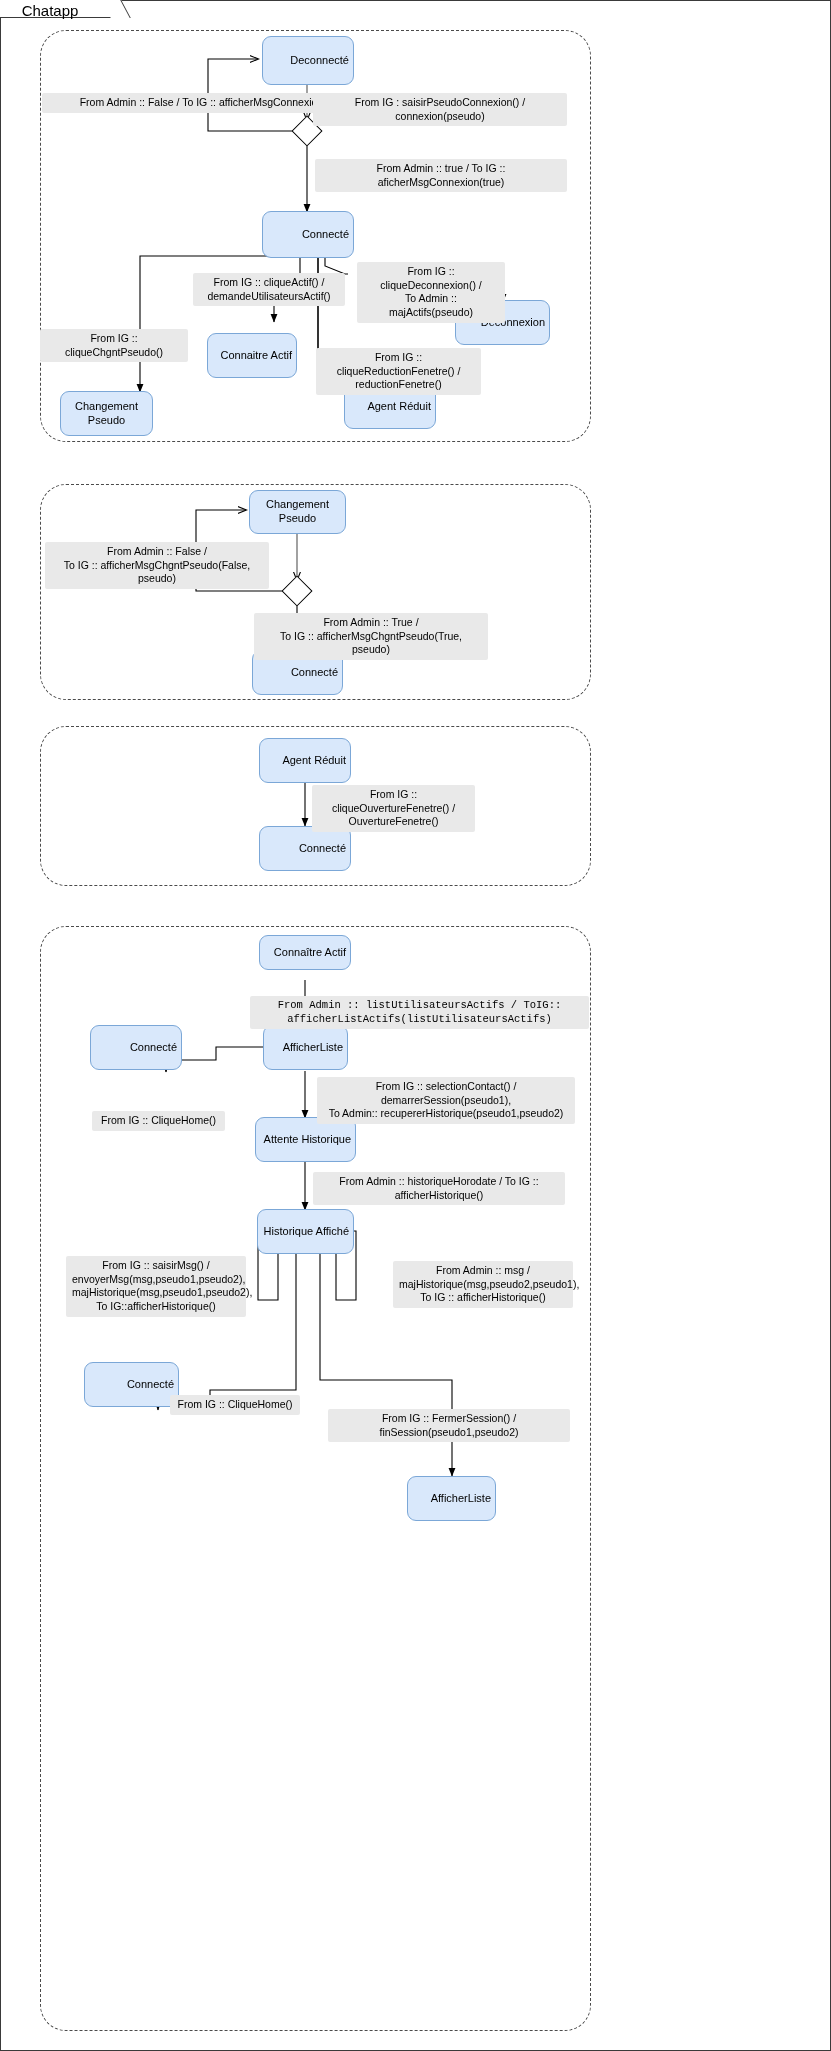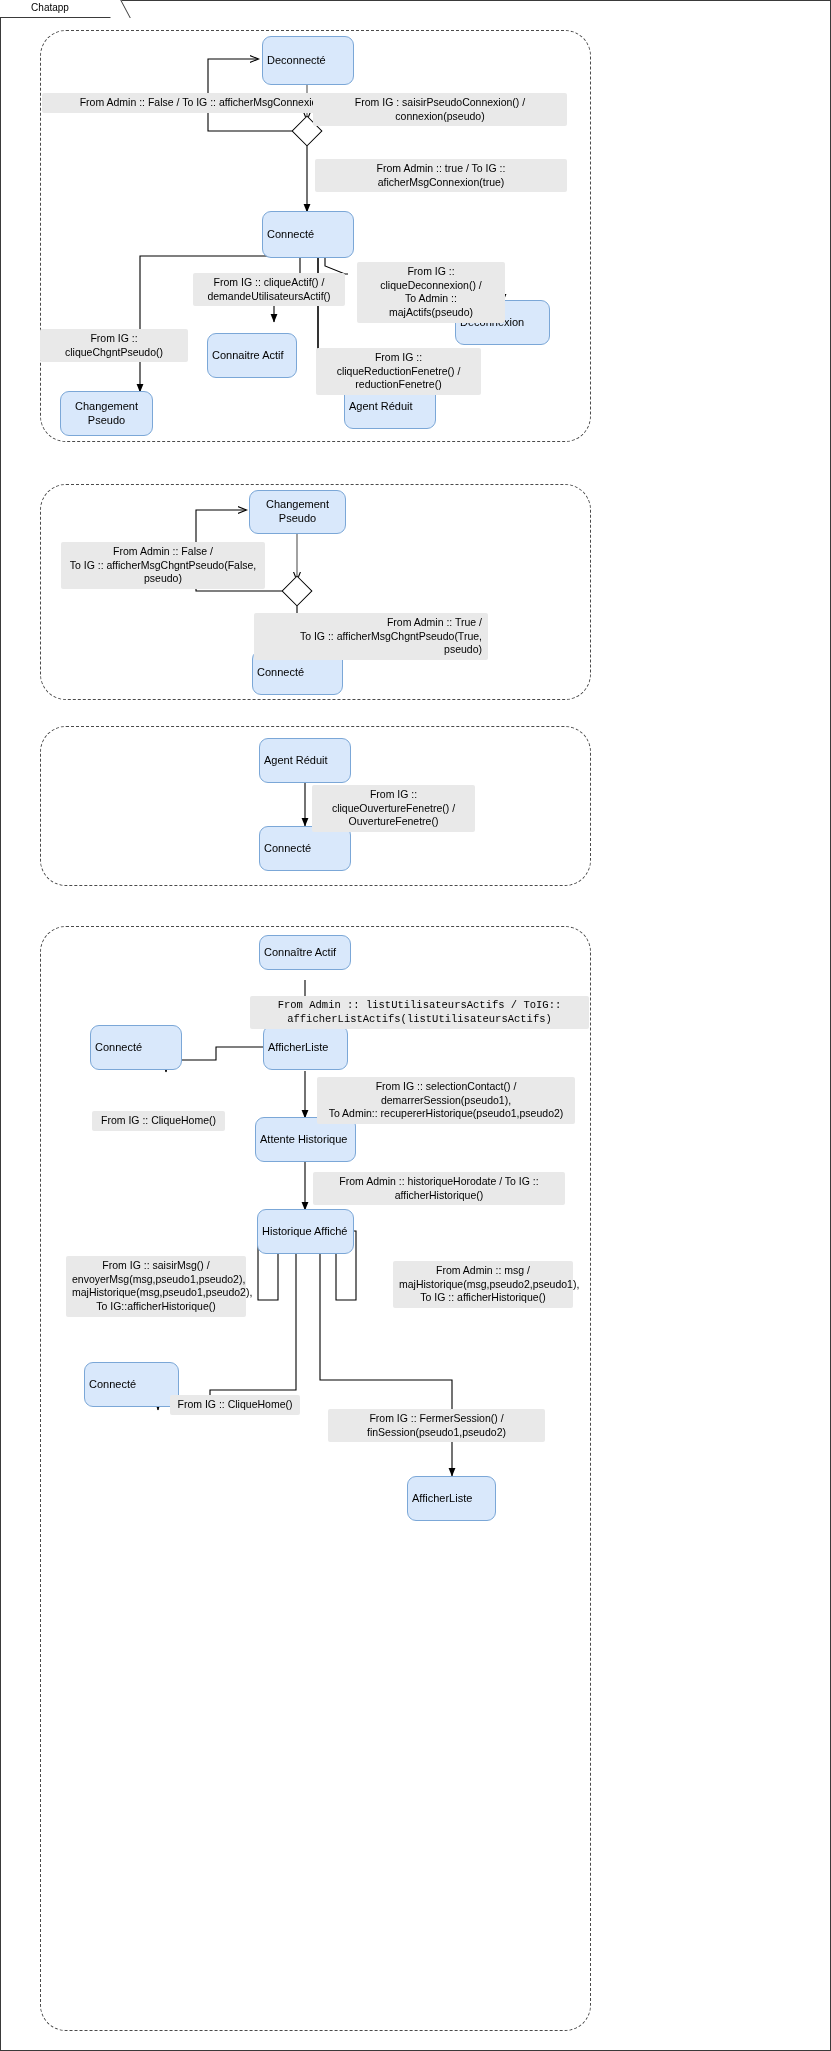--- a/index.html
+++ b/index.html
@@ -5,28 +5,28 @@
   html,body{margin:0;padding:0;background:#ffffff;}
   body{font-family:"Liberation Sans","DejaVu Sans",sans-serif;}
   #page{position:relative;width:831px;height:2051px;background:#fff;overflow:hidden;}
 
   
   .frame{position:absolute;left:0;top:0;width:831px;height:2051px;border:1px solid #3a3a3a;box-sizing:border-box;}
   .tab{position:absolute;left:0;top:0;width:118px;height:18px;border:1px solid #3a3a3a;border-left:none;border-top:none;
        background:#fff;box-sizing:border-box;}
   .tab-skew{position:absolute;left:106px;top:0;width:20px;height:18px;background:#fff;
        border-right:1px solid #3a3a3a;transform:skewX(28deg);box-sizing:border-box;}
-  .tab-label{position:absolute;left:0;top:2px;width:100px;text-align:center;font-size:10px;color:#000;}
+  .tab-label{position:absolute;left:0;top:2px;width:100px;text-align:center;font-size:15px;color:#000;}
 
   
   .region{position:absolute;border:1.6px dashed #4a4a4a;border-radius:26px;box-sizing:border-box;background:transparent;}
 
   
   .state{position:absolute;background:#d9e8fb;border:1px solid #7ba7d7;border-radius:9px;
-         display:flex;align-items:center;justify-content:flex-start;text-align:center;
+         display:flex;align-items:center;justify-content:flex-end;text-align:center;
          font-size:11px;color:#000;line-height:1.25;box-sizing:border-box;padding:2px 4px;}
 
   
   .lbl{position:absolute;background:#e9e9e9;color:#000;font-size:10.5px;line-height:1.3;
        padding:3px 6px;border-radius:2px;box-sizing:border-box;text-align:center;white-space:pre-line;}
 
   
   .diamond{position:absolute;width:22px;height:22px;background:#fff;border:1px solid #000;
            transform:rotate(45deg);box-sizing:border-box;}
 
@@ -132,23 +132,23 @@
 reductionFenetre()</div>
 
   <div class="state" style="left:249px;top:490px;width:97px;height:44px;">
     <span>Changement Pseudo</span>
   </div>
   <div class="diamond" style="left:286px;top:580px;"></div>
   <div class="state" style="left:252px;top:650px;width:91px;height:45px;">
     <span>Connecté</span>
   </div>
 
-  <div class="lbl" style="left:61px;top:542px;width:204px;">From Admin :: False /
+  <div class="lbl" style="left:45px;top:542px;width:224px;">From Admin :: False /
 To IG :: afficherMsgChgntPseudo(False, pseudo)</div>
-  <div class="lbl" style="left:254px;top:613px;width:234px;text-align:right;">From Admin :: True /
+  <div class="lbl" style="left:254px;top:613px;width:234px;">From Admin :: True /
 To IG :: afficherMsgChgntPseudo(True, pseudo)</div>
 
   <div class="state" style="left:259px;top:738px;width:92px;height:45px;">
     <span>Agent Réduit</span>
   </div>
   <div class="state" style="left:259px;top:826px;width:92px;height:45px;">
     <span>Connecté</span>
   </div>
   <div class="lbl" style="left:312px;top:785px;width:163px;">From IG :: cliqueOuvertureFenetre() /
 OuvertureFenetre()</div>
@@ -181,15 +181,15 @@
   <div class="lbl" style="left:92px;top:1111px;width:133px;">From IG :: CliqueHome()</div>
   <div class="lbl" style="left:313px;top:1172px;width:252px;">From Admin :: historiqueHorodate / To IG :: afficherHistorique()</div>
   <div class="lbl" style="left:66px;top:1256px;width:180px;">From IG :: saisirMsg() /
 envoyerMsg(msg,pseudo1,pseudo2),
 majHistorique(msg,pseudo1,pseudo2),
 To IG::afficherHistorique()</div>
   <div class="lbl" style="left:393px;top:1261px;width:180px;text-align:center;">From Admin ::  msg /
 majHistorique(msg,pseudo2,pseudo1),
 To IG :: afficherHistorique()</div>
   <div class="lbl" style="left:170px;top:1395px;width:130px;">From IG :: CliqueHome()</div>
-  <div class="lbl" style="left:328px;top:1409px;width:217px;">From IG :: FermerSession() / finSession(pseudo1,pseudo2)</div>
+  <div class="lbl" style="left:328px;top:1409px;width:242px;">From IG :: FermerSession() / finSession(pseudo1,pseudo2)</div>
 
 </div>
 
 </body></html>

